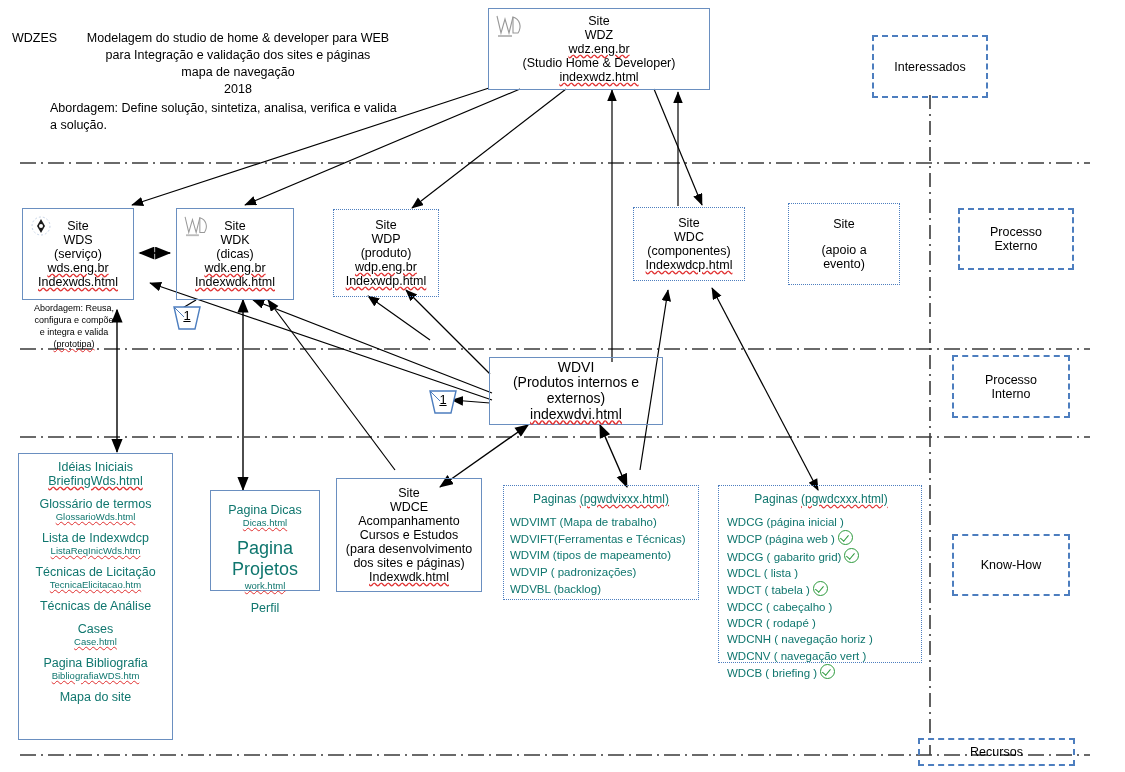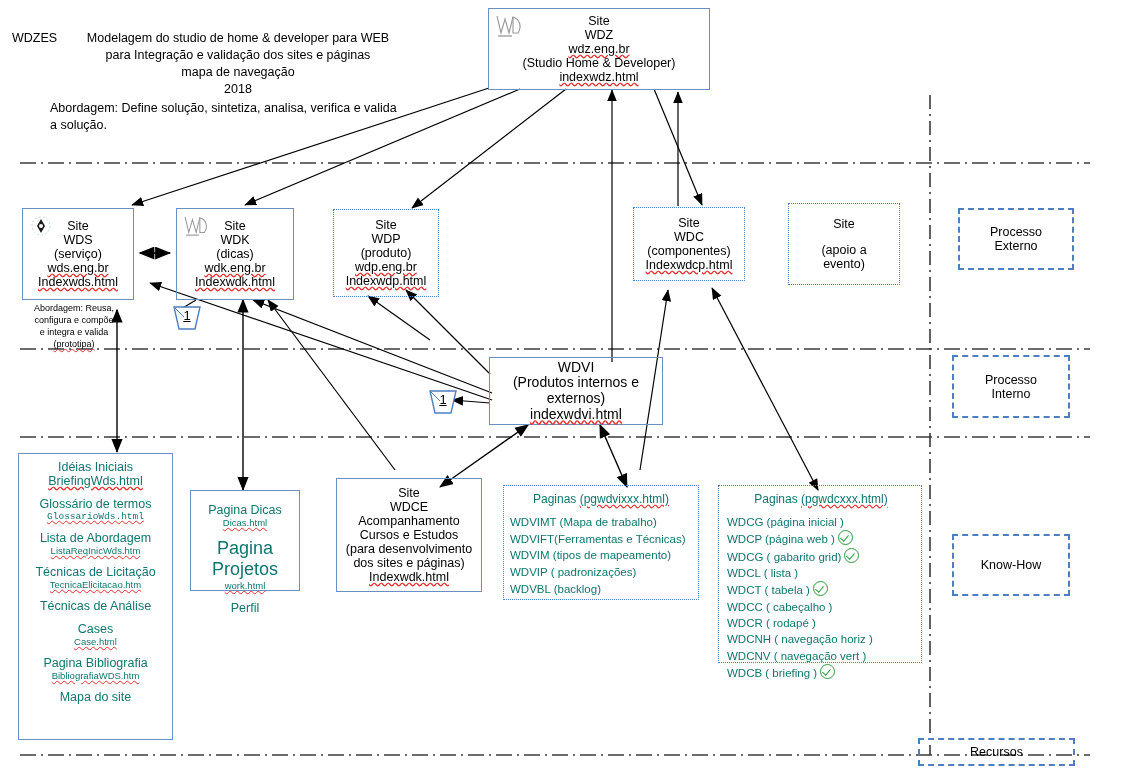--- a/index.html
+++ b/index.html
@@ -206,24 +206,24 @@
   </div>
 
   <div class="listbox solid" style="left:18px;top:453px;width:155px;height:287px;padding-top:6px;">
     <div id="ideias-list" style="text-align:center;">
         <div style="margin-bottom: 9px;">
           <div style="font-size: 12.5px;">Idéias Iniciais</div>
           <div class="red-sq" style="font-size: 12.5px;">BriefingWds.html</div>
         </div>
         <div style="margin-bottom: 9px;">
           <div style="font-size: 12.5px;">Glossário de termos</div>
-          <div class="red-sq" style="font-size: 9.5px; font-family: Liberation Mono, monospace;">GlossarioWds.html</div>
-        </div>
-        <div style="margin-bottom: 9px;">
-          <div style="font-size: 12.5px;">Lista de Abordagem</div>
+          <div class="red-sq" style="font-size: 9.5px;">GlossarioWds.html</div>
+        </div>
+        <div style="margin-bottom: 9px;">
+          <div style="font-size: 12.5px;">Lista de Indexwdcp</div>
           <div class="red-sq" style="font-size: 9.5px;">ListaReqInicWds.htm</div>
         </div>
         <div style="margin-bottom: 9px;">
           <div style="font-size: 12.5px;">Técnicas de Licitação</div>
           <div class="red-sq" style="font-size: 9.5px;">TecnicaElicitacao.htm</div>
         </div>
         <div style="margin-bottom: 9px;">
           <div style="font-size: 12.5px;">Técnicas de Análise</div>
         </div>
         <div style="margin-bottom: 9px;">
@@ -233,21 +233,21 @@
         <div style="margin-bottom: 9px;">
           <div style="font-size: 12.5px;">Pagina Bibliografia</div>
           <div class="red-sq" style="font-size: 9.5px;">BibliografiaWDS.htm</div>
         </div>
         <div style="margin-bottom: 9px;">
           <div style="font-size: 12.5px;">Mapa do site</div>
         </div>
       </div>
   </div>
 
-  <div class="listbox solid" style="left:190px;top:490px;width:110px;height:101px;padding-top:12px;">
+  <div class="listbox solid" style="left:210px;top:490px;width:110px;height:101px;padding-top:12px;">
     <div id="dicas-list" style="text-align:center;">
         <div style="margin-bottom: 10px;">
           <div style="font-size: 12.5px;">Pagina Dicas</div>
           <div class="red-sq" style="font-size: 9.5px;">Dicas.html</div>
         </div>
         <div style="margin-bottom: 10px;">
           <div style="font-size: 18px;">Pagina  Projetos</div>
           <div class="red-sq" style="font-size: 9.5px;">work.html</div>
         </div>
         <div style="margin-bottom: 10px;">
@@ -282,20 +282,23 @@
         <div><span>WDCL ( lista )</span></div>
         <div><span>WDCT ( tabela )</span><span class="chk"></span></div>
         <div><span>WDCC ( cabeçalho )</span></div>
         <div><span>WDCR ( rodapé )</span></div>
         <div><span>WDCNH ( navegação horiz )</span></div>
         <div><span>WDCNV ( navegação vert )</span></div>
         <div><span>WDCB ( briefing )</span><span class="chk"></span></div>
       </div>
   </div>
 
+  <div class="box dashdot" style="left:872px;top:35px;width:116px;height:63px;font-size:12.5px;">
+    <div>Interessados</div>
+  </div>
 
   <div class="box dashdot" style="left:958px;top:208px;width:116px;height:62px;font-size:12.5px;">
     <div>Processo</div>
     <div>Externo</div>
   </div>
 
   <div class="box dashdot" style="left:952px;top:355px;width:118px;height:63px;font-size:12.5px;">
     <div>Processo</div>
     <div>Interno</div>
   </div>

